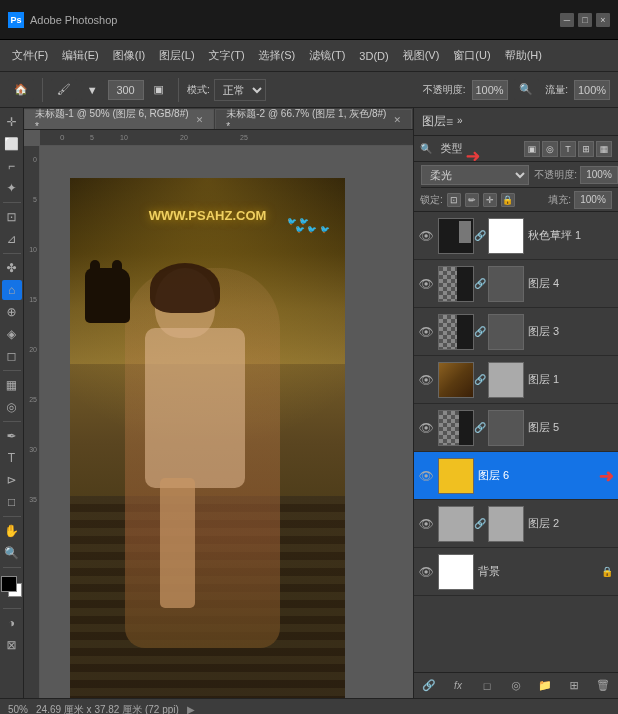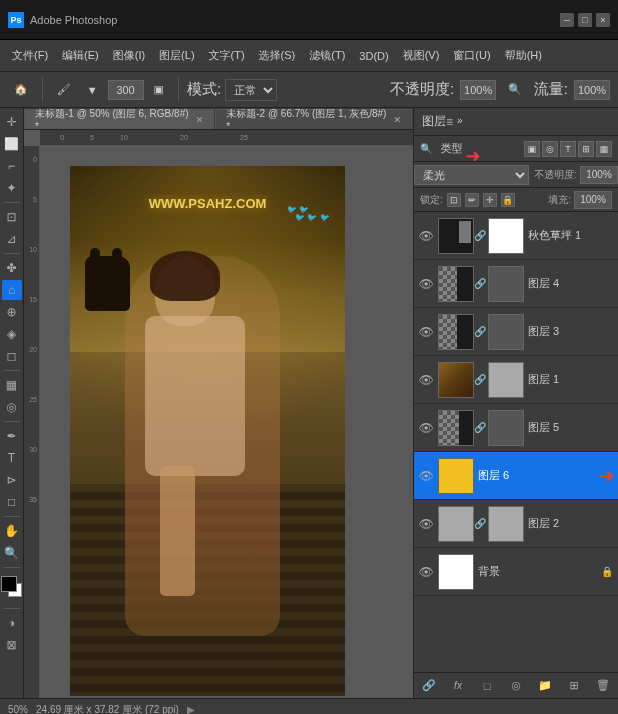--- a/index.html
+++ b/index.html
@@ -83,21 +83,21 @@
       padding: 3px 5px;
       background: #3c3c3c;
       border: 1px solid transparent;
       color: #ccc;
       font-size: 11px;
       cursor: pointer;
       border-radius: 2px;
       display: flex; align-items: center;
     }
     .tool-sep { width: 1px; height: 24px; background: #555; margin: 0 4px; }
-    .tool-label { font-size: 15px; color: #ccc; }
+    .tool-label { font-size: 10px; color: #ccc; }
     .tool-select {
       background: #3c3c3c;
       border: 1px solid #555;
       color: #ccc;
       font-size: 11px;
       padding: 2px 4px;
       height: 22px;
     }
     .brush-size-box {
       background: #555;
@@ -198,21 +198,21 @@
     }
     #canvas-content {
       position: absolute;
       top: 16px; left: 16px; right: 0; bottom: 0;
       overflow: hidden;
     }
     #photo-canvas {
       width: 275px;
       height: 530px;
       position: absolute;
-      top: 20px;
+      top: 32px;
       left: 30px;
       background: #1a1a1a;
       overflow: hidden;
     }
     #photo-bg {
       width: 100%; height: 100%;
       background: linear-gradient(180deg, #6b5a2a 0%, #8b7030 20%, #5a4520 50%, #3a3010 80%, #2a2010 100%);
       position: relative;
       overflow: hidden;
     }
@@ -298,20 +298,21 @@
       display: flex; align-items: center; justify-content: center;
       cursor: pointer; color: #ccc;
     }
     #layers-blend {
       height: 26px;
       display: flex;
       align-items: center;
       padding: 0 0;
       gap: 5px;
       border-bottom: 1px solid #222;
+      margin-left: 7px;
     }
     #layers-blend select {
       background: #555;
       border: 1px solid #666;
       color: #ccc;
       font-size: 11px;
       height: 20px;
       flex: 1;
     }
     .opacity-row {

